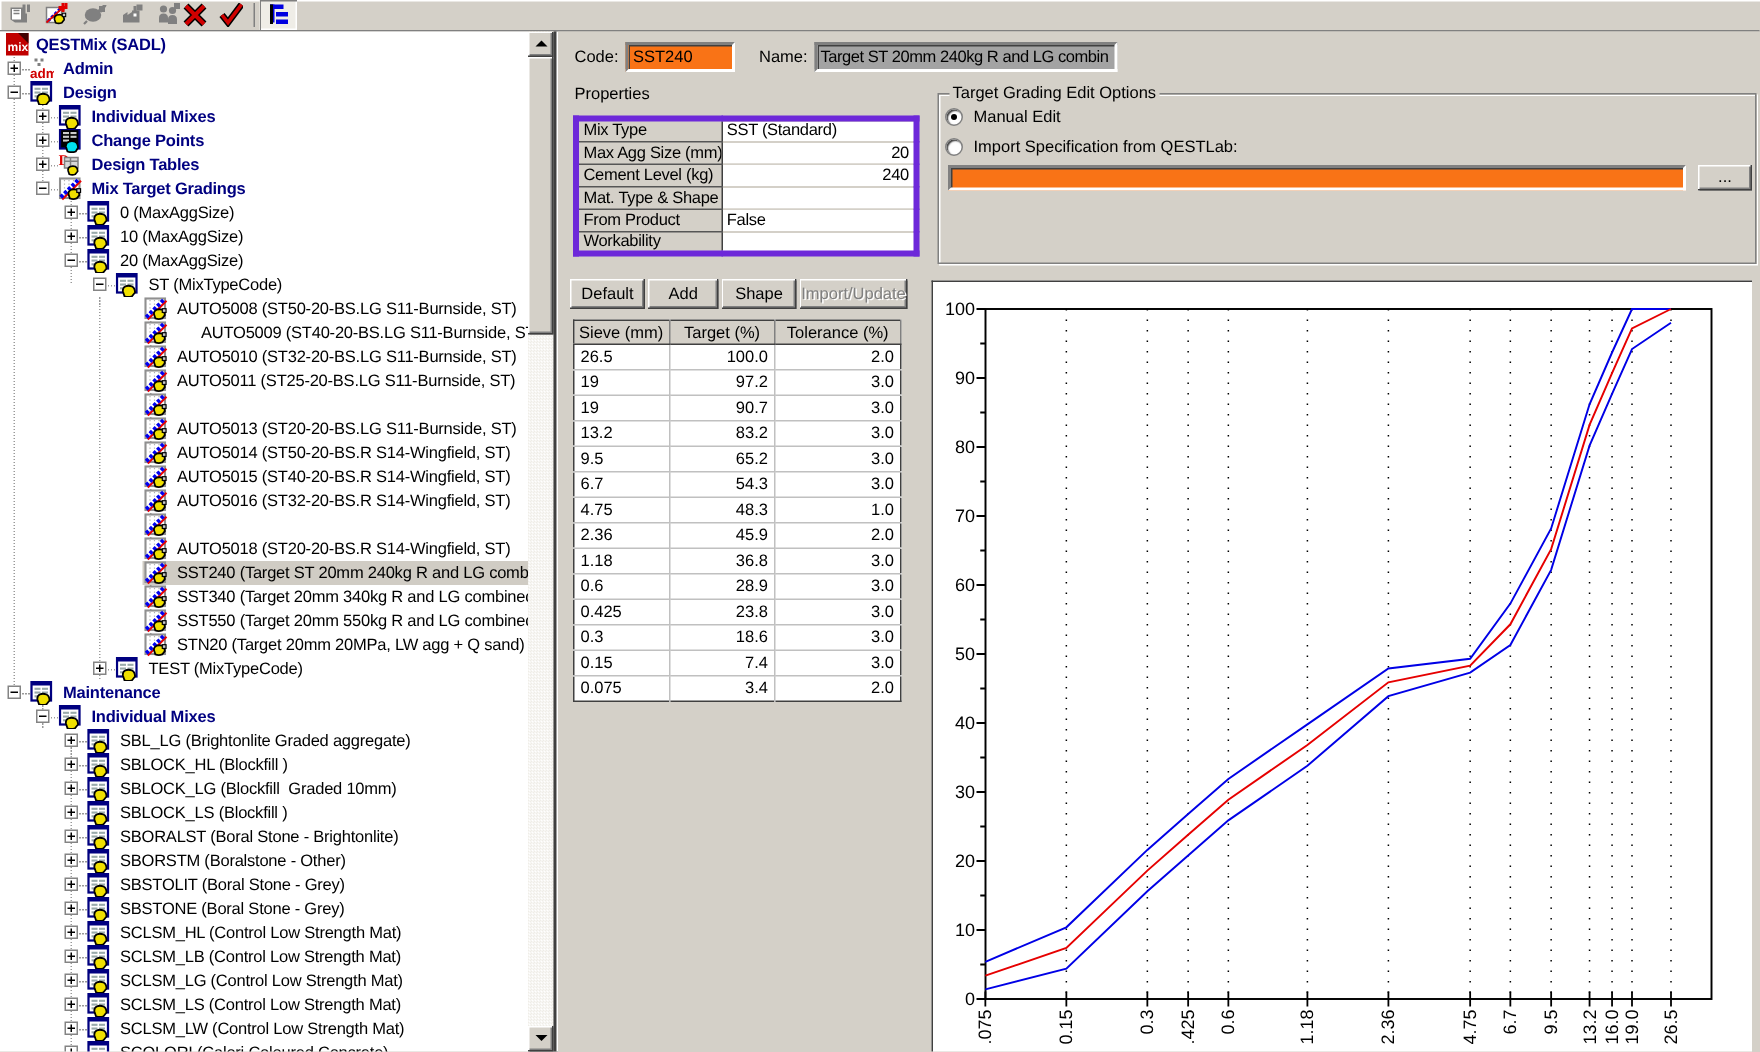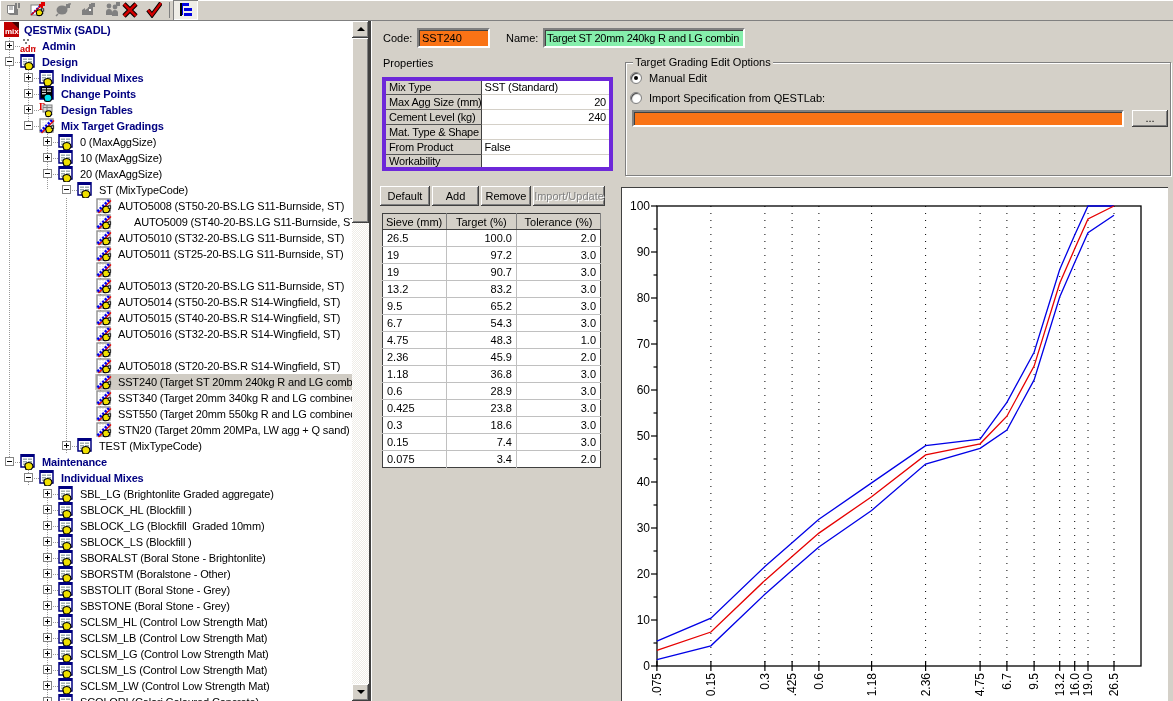--- a/index.html
+++ b/index.html
@@ -21,21 +21,21 @@
 .sbtn {position:absolute;left:0;width:17px;height:17px;background:#d4d0c8;
  box-shadow:inset -1px -1px 0 #404040,inset 1px 1px 0 #fff,inset -2px -2px 0 #808080;text-align:center}
 .arr {width:0;height:0;border:4px solid transparent;display:inline-block}
 #sbthumb {position:absolute;left:0;top:17px;width:17px;height:185px;background:#d4d0c8;
  box-shadow:inset -1px -1px 0 #404040,inset 1px 1px 0 #fff,inset -2px -2px 0 #808080}
 #divider {position:absolute;left:369px;top:21px;width:3px;height:680px;background:#404040;border-right:1px solid #fff}
 #rpanel {position:absolute;left:372px;top:21px;width:801px;height:680px;background:#d4d0c8}
 .lbl {position:absolute;white-space:nowrap}
 .sunk {position:absolute;background:#f97316;border:2px solid;border-color:#808080 #fff #fff #808080;
  box-shadow:inset 1px 1px 0 #404040;padding:1px 3px;line-height:14px}
-.sunkw {background:#86efac}
+.sunkw {background:#a3a3a3}
 #propgrid {position:absolute;left:382px;top:77px;width:231px;border:4px solid #6d28d9;border-collapse:collapse;table-layout:fixed}
 #propgrid td {height:15px;padding:0 3px;font-size:11px;white-space:nowrap;overflow:hidden;letter-spacing:-0.2px}
 #propgrid td.k {background:#d4d0c8;border-bottom:1px solid #565656;border-right:1px solid #404040;width:97px}
 #propgrid td.v {background:#fff;border-bottom:1px solid #d4d0c8}
 #propgrid td.vr {text-align:right}
 .gbox {position:absolute;left:625px;top:66px;width:546px;height:110px;border:1px solid #808080;
  box-shadow:1px 1px 0 #fff,inset 1px 1px 0 #fff}
 .gbox legend {position:absolute;top:-7px;left:7px;background:#d4d0c8;padding:0 2px}
 .radio {position:absolute;width:12px;height:12px;border-radius:50%;background:#fff;
  border:1px solid #808080;box-shadow:inset 1px 1px 1px #404040}
@@ -796,21 +796,21 @@
     <legend>Target Grading Edit Options</legend>
   </div>
 <div class="radio on" style="left:630px;top:72px"></div>
 <div class="lbl" style="left:649px;top:72px">Manual Edit</div>
 <div class="radio" style="left:630px;top:92px"></div>
 <div class="lbl" style="left:649px;top:92px">Import Specification from QESTLab:</div>
 <div class="sunk" style="left:632px;top:110px;width:492px;height:17px"></div>
 <button class="btn" style="left:1132px;top:110px;width:36px;height:17px;line-height:15px">...</button>
 <button class="btn" style="left:380px;top:186px;width:50px">Default</button>
 <button class="btn" style="left:432px;top:186px;width:47px">Add</button>
-<button class="btn" style="left:481px;top:186px;width:50px">Remove</button>
+<button class="btn" style="left:481px;top:186px;width:50px">Shape</button>
 <button class="btn dis" style="left:533px;top:186px;width:72px">Import/Update</button>
 <table id="sievetab">
 <tbody>
       <tr>
         <th style="width:60px">Sieve (mm)</th>
         <th style="width:66px;text-align:center">Target (%)</th>
         <th style="width:79px;text-align:center">Tolerance (%)</th>
       </tr>
 <tr>
         <td>26.5</td>

